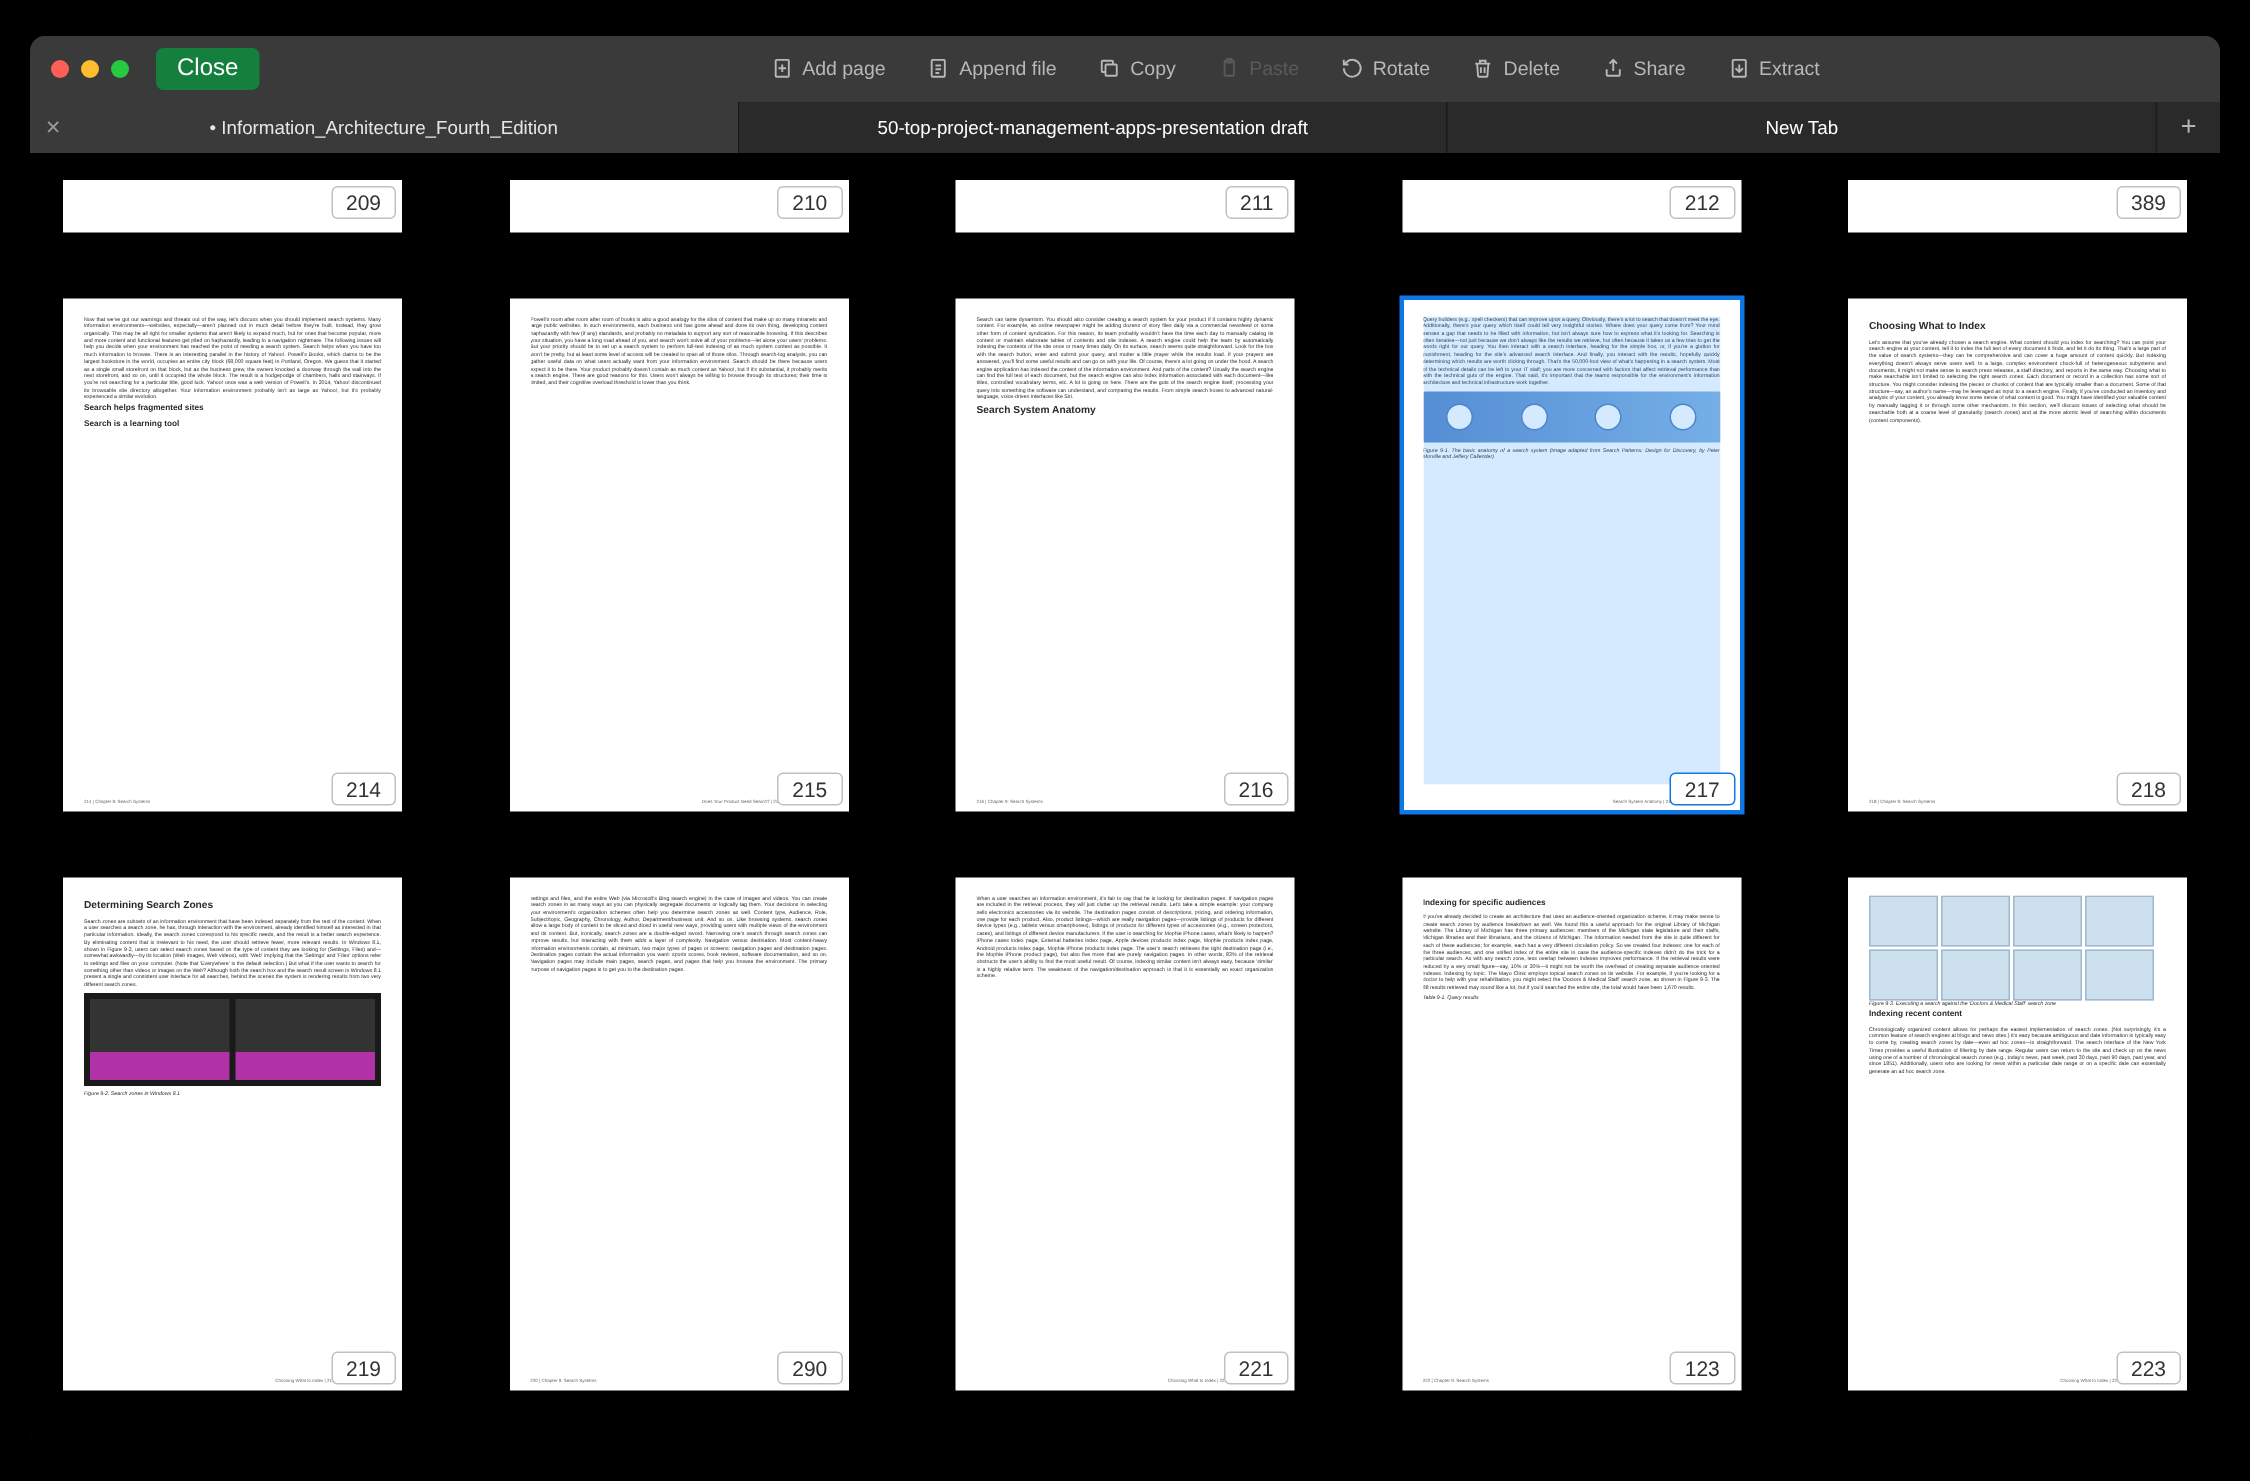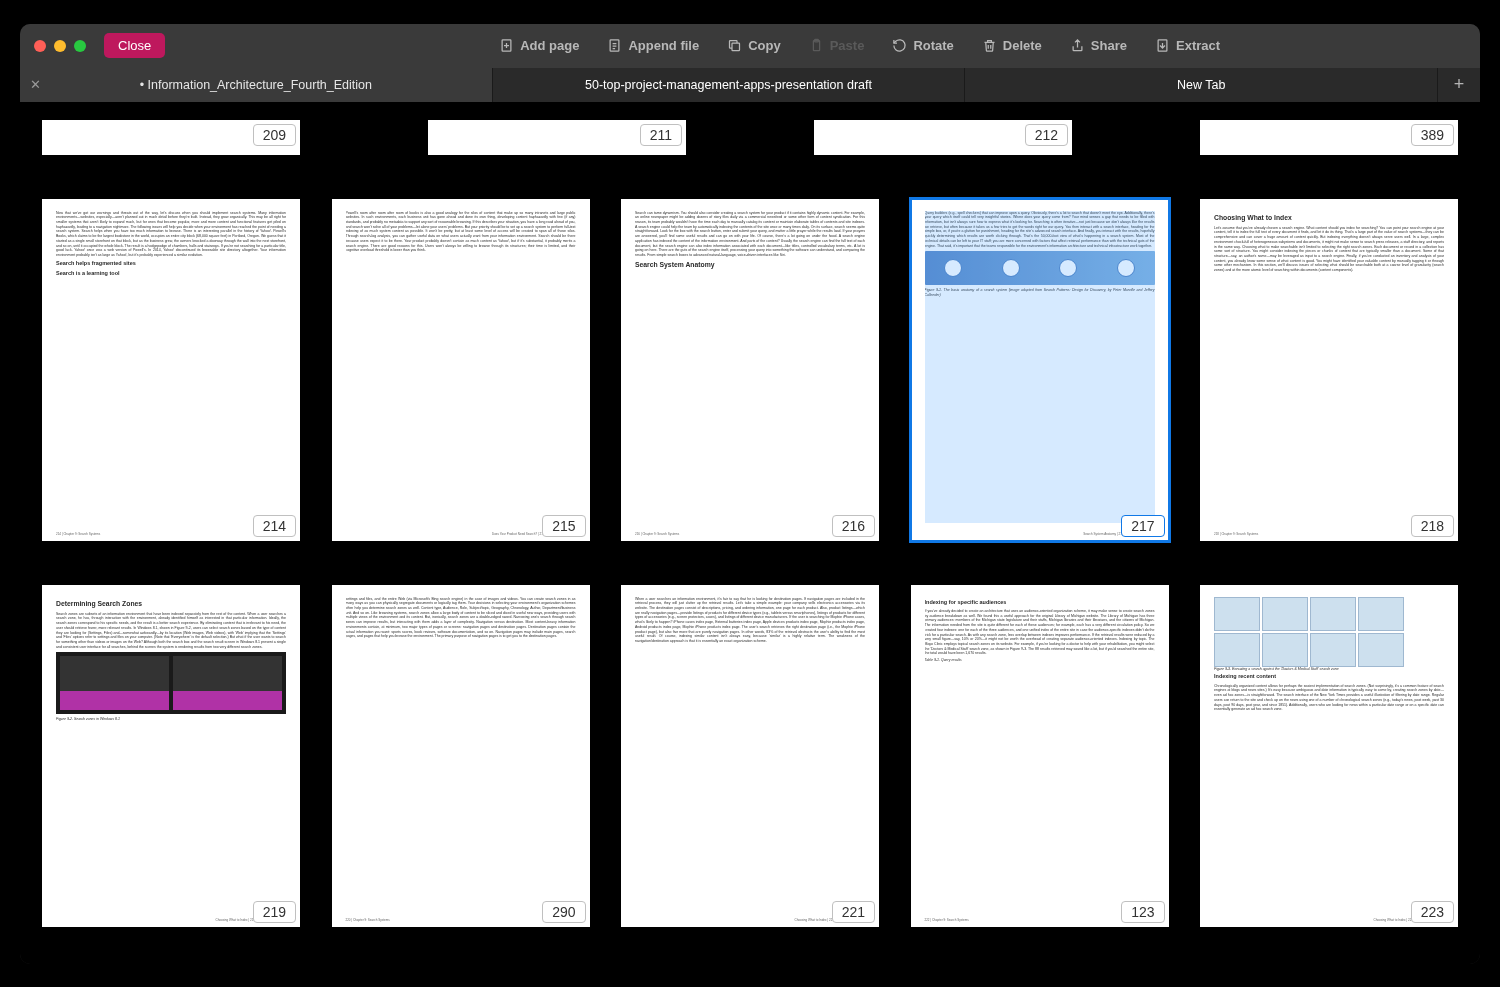--- a/index.html
+++ b/index.html
@@ -2,35 +2,35 @@
 <html><head>
 <meta charset="utf-8">
 <style>
 * { margin:0; padding:0; box-sizing:border-box; }
 body { background:#000; font-family:-apple-system,BlinkMacSystemFont,"Segoe UI",Helvetica,Arial,sans-serif; width:1500px; height:987px; overflow:hidden; display:flex; align-items:center; justify-content:center; }
 .window { width:1460px; height:940px; background:#1d1d1d; border-radius:10px; box-shadow:0 20px 60px rgba(0,0,0,0.6); display:flex; flex-direction:column; overflow:hidden; }
 .toolbar { height:44px; background:#3a3a3a; display:flex; align-items:center; padding:0 14px; gap:8px; }
 .traffic { display:flex; gap:8px; margin-right:10px; }
 .dot { width:12px; height:12px; border-radius:50%; }
 .dot.r{background:#ff5f57}.dot.y{background:#febc2e}.dot.g{background:#28c840}
-.close-btn { background:#be185d; color:#fff; border:none; padding:5px 14px; border-radius:5px; font-size:13px; cursor:pointer; margin-right:80px; }
-.tool-group { display:flex; align-items:center; gap:28px; margin-left:auto; margin-right:auto;font-weight:bold; }
+.close-btn { background:#15803d; color:#fff; border:none; padding:5px 14px; border-radius:5px; font-size:16px; cursor:pointer; margin-right:80px; }
+.tool-group { display:flex; align-items:center; gap:28px; margin-left:auto; margin-right:auto; }
 .tool { display:flex; align-items:center; gap:6px; color:#b8b8b8; font-size:13px; cursor:pointer; }
 .tool.disabled { color:#5a5a5a; cursor:default; }
 .tool svg { width:15px; height:15px; }
 .tabs { height:34px; background:#2a2a2a; display:flex; align-items:stretch; }
 .tab { flex:1; display:flex; align-items:center; justify-content:center; padding:0 12px; color:#ffffff; font-size:12.5px; border-right:1px solid #1a1a1a; position:relative; cursor:pointer; }
 .tab.active { background:#3a3a3a; color:#e6e6e6; }
 .tab .close-x { position:absolute; left:10px; color:#9a9a9a; font-size:13px; }
 .tab.active .label::before { content:"• "; }
 .newtab { width:42px; display:flex; align-items:center; justify-content:center; color:#b4b4b4; font-size:18px; cursor:pointer; }
 .content { flex:1; background:#000; overflow:auto; padding:18px 22px; }
 .grid { display:flex; flex-direction:column; gap:44px; }
 .row { display:flex; gap:26px; justify-content:space-between; }
-.page { width:258px; height:342px; background:#fff; position:relative; box-shadow:0 2px 6px rgba(0,0,0,0.5); overflow:hidden; }
+.page { width:226px; height:342px; background:#fff; position:relative; box-shadow:0 2px 6px rgba(0,0,0,0.5); overflow:hidden; }
 .page.half { height:35px; }
 .page.selected { outline:3px solid #1078e6; outline-offset:-1px; }
 .page.selected .pagenum { border-color:#1078e6;margin-left:36px; }
 .page.selected .body::before { content:""; position:absolute; inset:0; background:rgba(70,160,255,0.22); pointer-events:none; }
 .page .body { position:absolute; inset:12px 14px 18px 14px; color:#2a2a2a; font-size:3.5px; line-height:1.35; columns:1; overflow:hidden; }
 .page .body h3 { font-size:5.5px; font-weight:700; margin:2px 0 3px; }
 .page .body h2 { font-size:6.8px; font-weight:700; margin:2px 0 4px; }
 .page .body p { margin-bottom:2px; text-align:justify; }
 .page .body .figure { height:34px; background:linear-gradient(to right,#5a89c8,#84b4e0); margin:3px 0; border-radius:1px; display:flex; align-items:center; justify-content:space-around; }
 .page .body .figure span { width:18px; height:18px; background:#fff; border:1px solid #4d7fc0; border-radius:50%; }
@@ -125,20 +125,23 @@
     <div class="newtab">+</div>
   </div>
 
   <div class="content">
     <div class="grid">
       <div class="row">
         <div class="page half">
             <div class="pagenum">209</div>
           </div>
         <div class="page half">
+            <div class="pagenum">210</div>
+          </div>
+        <div class="page half">
             <div class="pagenum">211</div>
           </div>
         <div class="page half">
             <div class="pagenum">212</div>
           </div>
         <div class="page half">
             <div class="pagenum">389</div>
           </div>
       </div>
 

